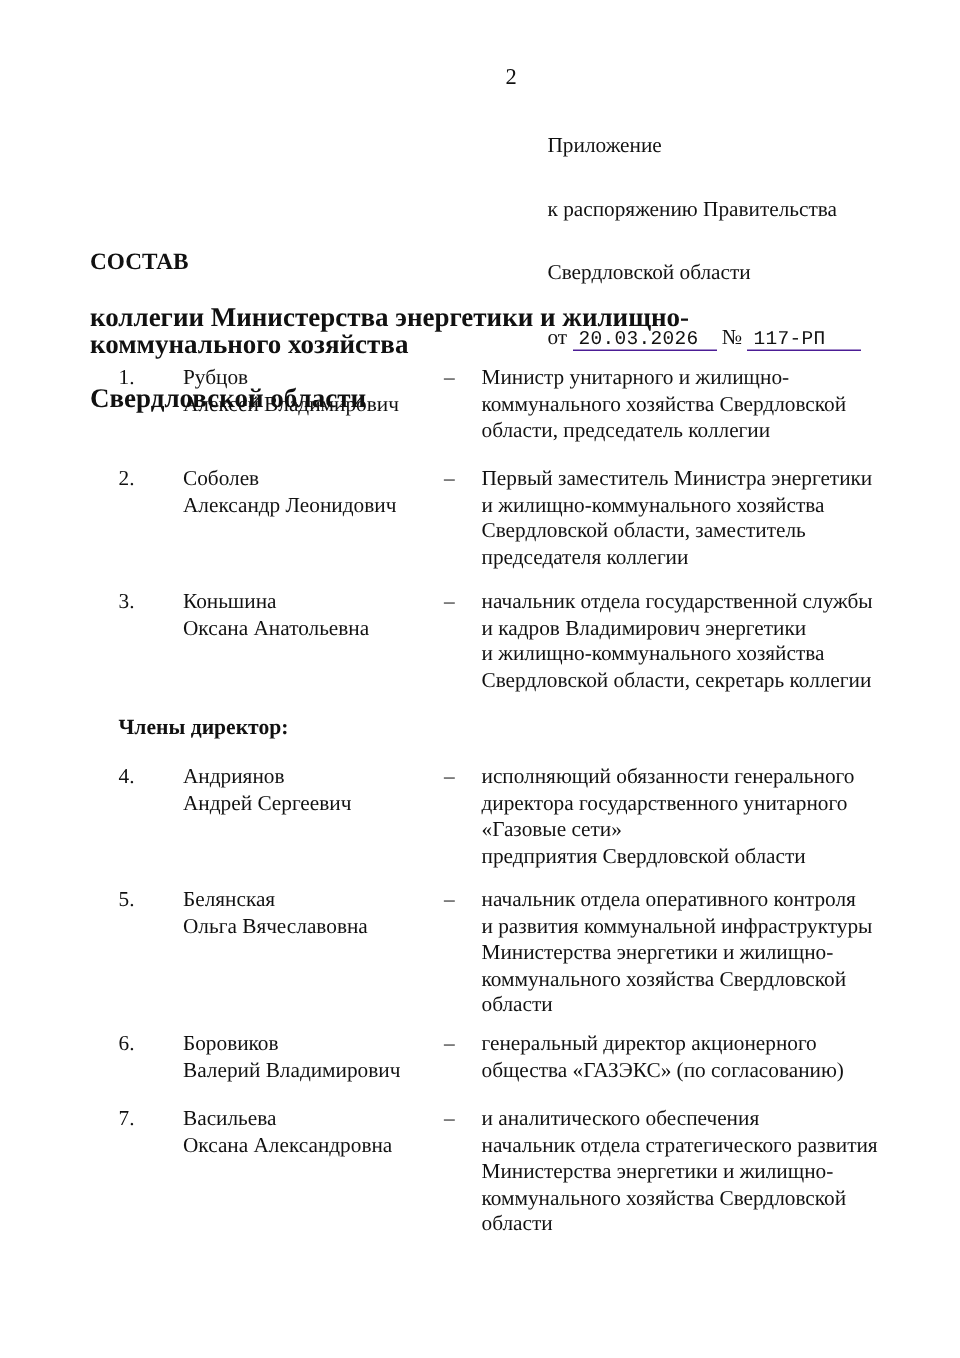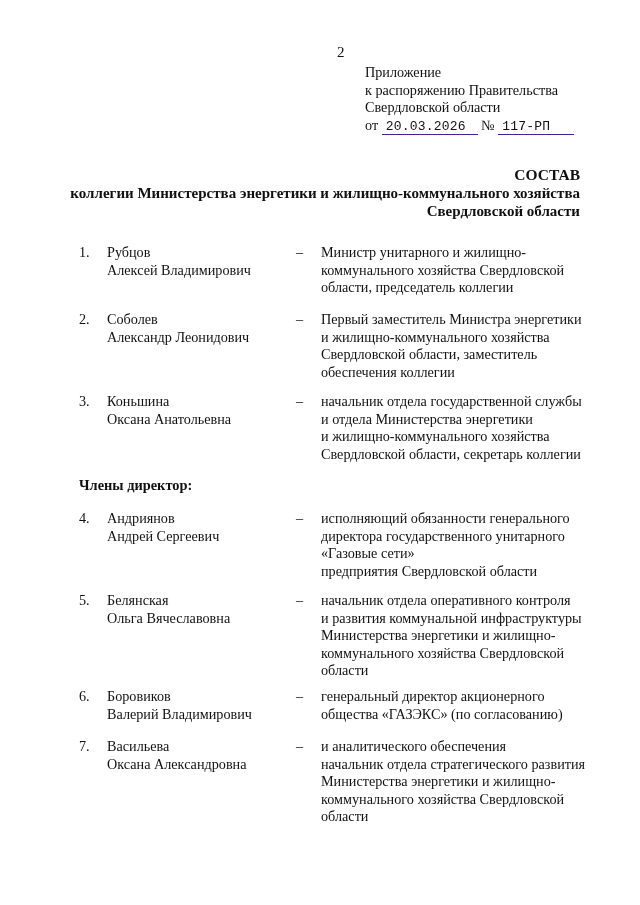--- a/index.html
+++ b/index.html
@@ -5,31 +5,31 @@
     html, body { margin: 0; padding: 0; background: #ffffff; }
     body {
       width: 640px; height: 905px; position: relative; overflow: hidden;
       font-family: "Liberation Serif", "DejaVu Serif", serif;
       color: #111111;
       font-size: 14.2px;
       line-height: 17.6px;
     }
     .page-num { position: absolute; left: 337px; top: 44px; font-size: 15px; }
     .appendix { position: absolute; left: 365px; top: 64px; width: 260px; }
-    .appendix div { white-space: nowrap; }
+    .appendix div { white-space: nowrap; margin-top: 25px; }
     .mono { font-family: "Liberation Mono", "DejaVu Sans Mono", monospace; font-size: 13px; letter-spacing: 0.2px; }
     .uline { display: inline-block; border-bottom: 1px solid #4c1d95; text-align: left; line-height: 15px; font-family: Liberation Mono, monospace; }
     .date-line { width: 92px; padding-left: 4px; }
     .num-line { width: 72px; padding-left: 4px; }
-    .title-block { position: absolute; left: 60px; top: 165px; width: 520px; text-align: right; font-weight: bold; }
+    .title-block { position: absolute; left: 60px; top: 165px; width: 520px; text-align: left; font-weight: bold; }
     .title-block .t1 { font-size: 15.5px; line-height: 19px; }
-    .title-block .t2 { font-size: 15px; line-height: 18px; }
+    .title-block .t2 { font-size: 18px; line-height: 18px; margin-top: 18px; }
     .row { position: absolute; left: 0; width: 640px; }
     .idx { position: absolute; left: 79px; }
-    .name { position: absolute; left: 107px; white-space: nowrap; }
+    .name { position: absolute; left: 122px; white-space: nowrap; }
     .dash { position: absolute; left: 296px; }
     .desc { position: absolute; left: 321px; width: 290px; white-space: nowrap; }
     .desc div, .name div { white-space: nowrap; }
     .section-head { position: absolute; left: 79px; top: 477px; font-weight: bold; font-size: 14.4px; }
   </style>
 </head>
 <body>
 
 <div class="page-num">2</div>
 
@@ -69,34 +69,34 @@
   <span class="idx">2.</span>
   <div class="name">
     <div>Соболев</div>
     <div>Александр Леонидович</div>
   </div>
   <span class="dash">–</span>
   <div class="desc">
     <div>Первый заместитель Министра энергетики</div>
     <div>и жилищно-коммунального хозяйства</div>
     <div>Свердловской области, заместитель</div>
-    <div>обеспечения коллегии</div>
+    <div>председателя коллегии</div>
   </div>
 </div>
 
 <div class="row" style="top:393px;">
   <span class="idx">3.</span>
   <div class="name">
     <div>Коньшина</div>
     <div>Оксана Анатольевна</div>
   </div>
   <span class="dash">–</span>
   <div class="desc">
     <div>начальник отдела государственной службы</div>
-    <div>и отдела Министерства энергетики</div>
+    <div>и кадров Владимирович энергетики</div>
     <div>и жилищно-коммунального хозяйства</div>
     <div>Свердловской области, секретарь коллегии</div>
   </div>
 </div>
 
 <div class="section-head">Члены директор:</div>
 
 <div class="row" style="top:510px;">
   <span class="idx">4.</span>
   <div class="name">

